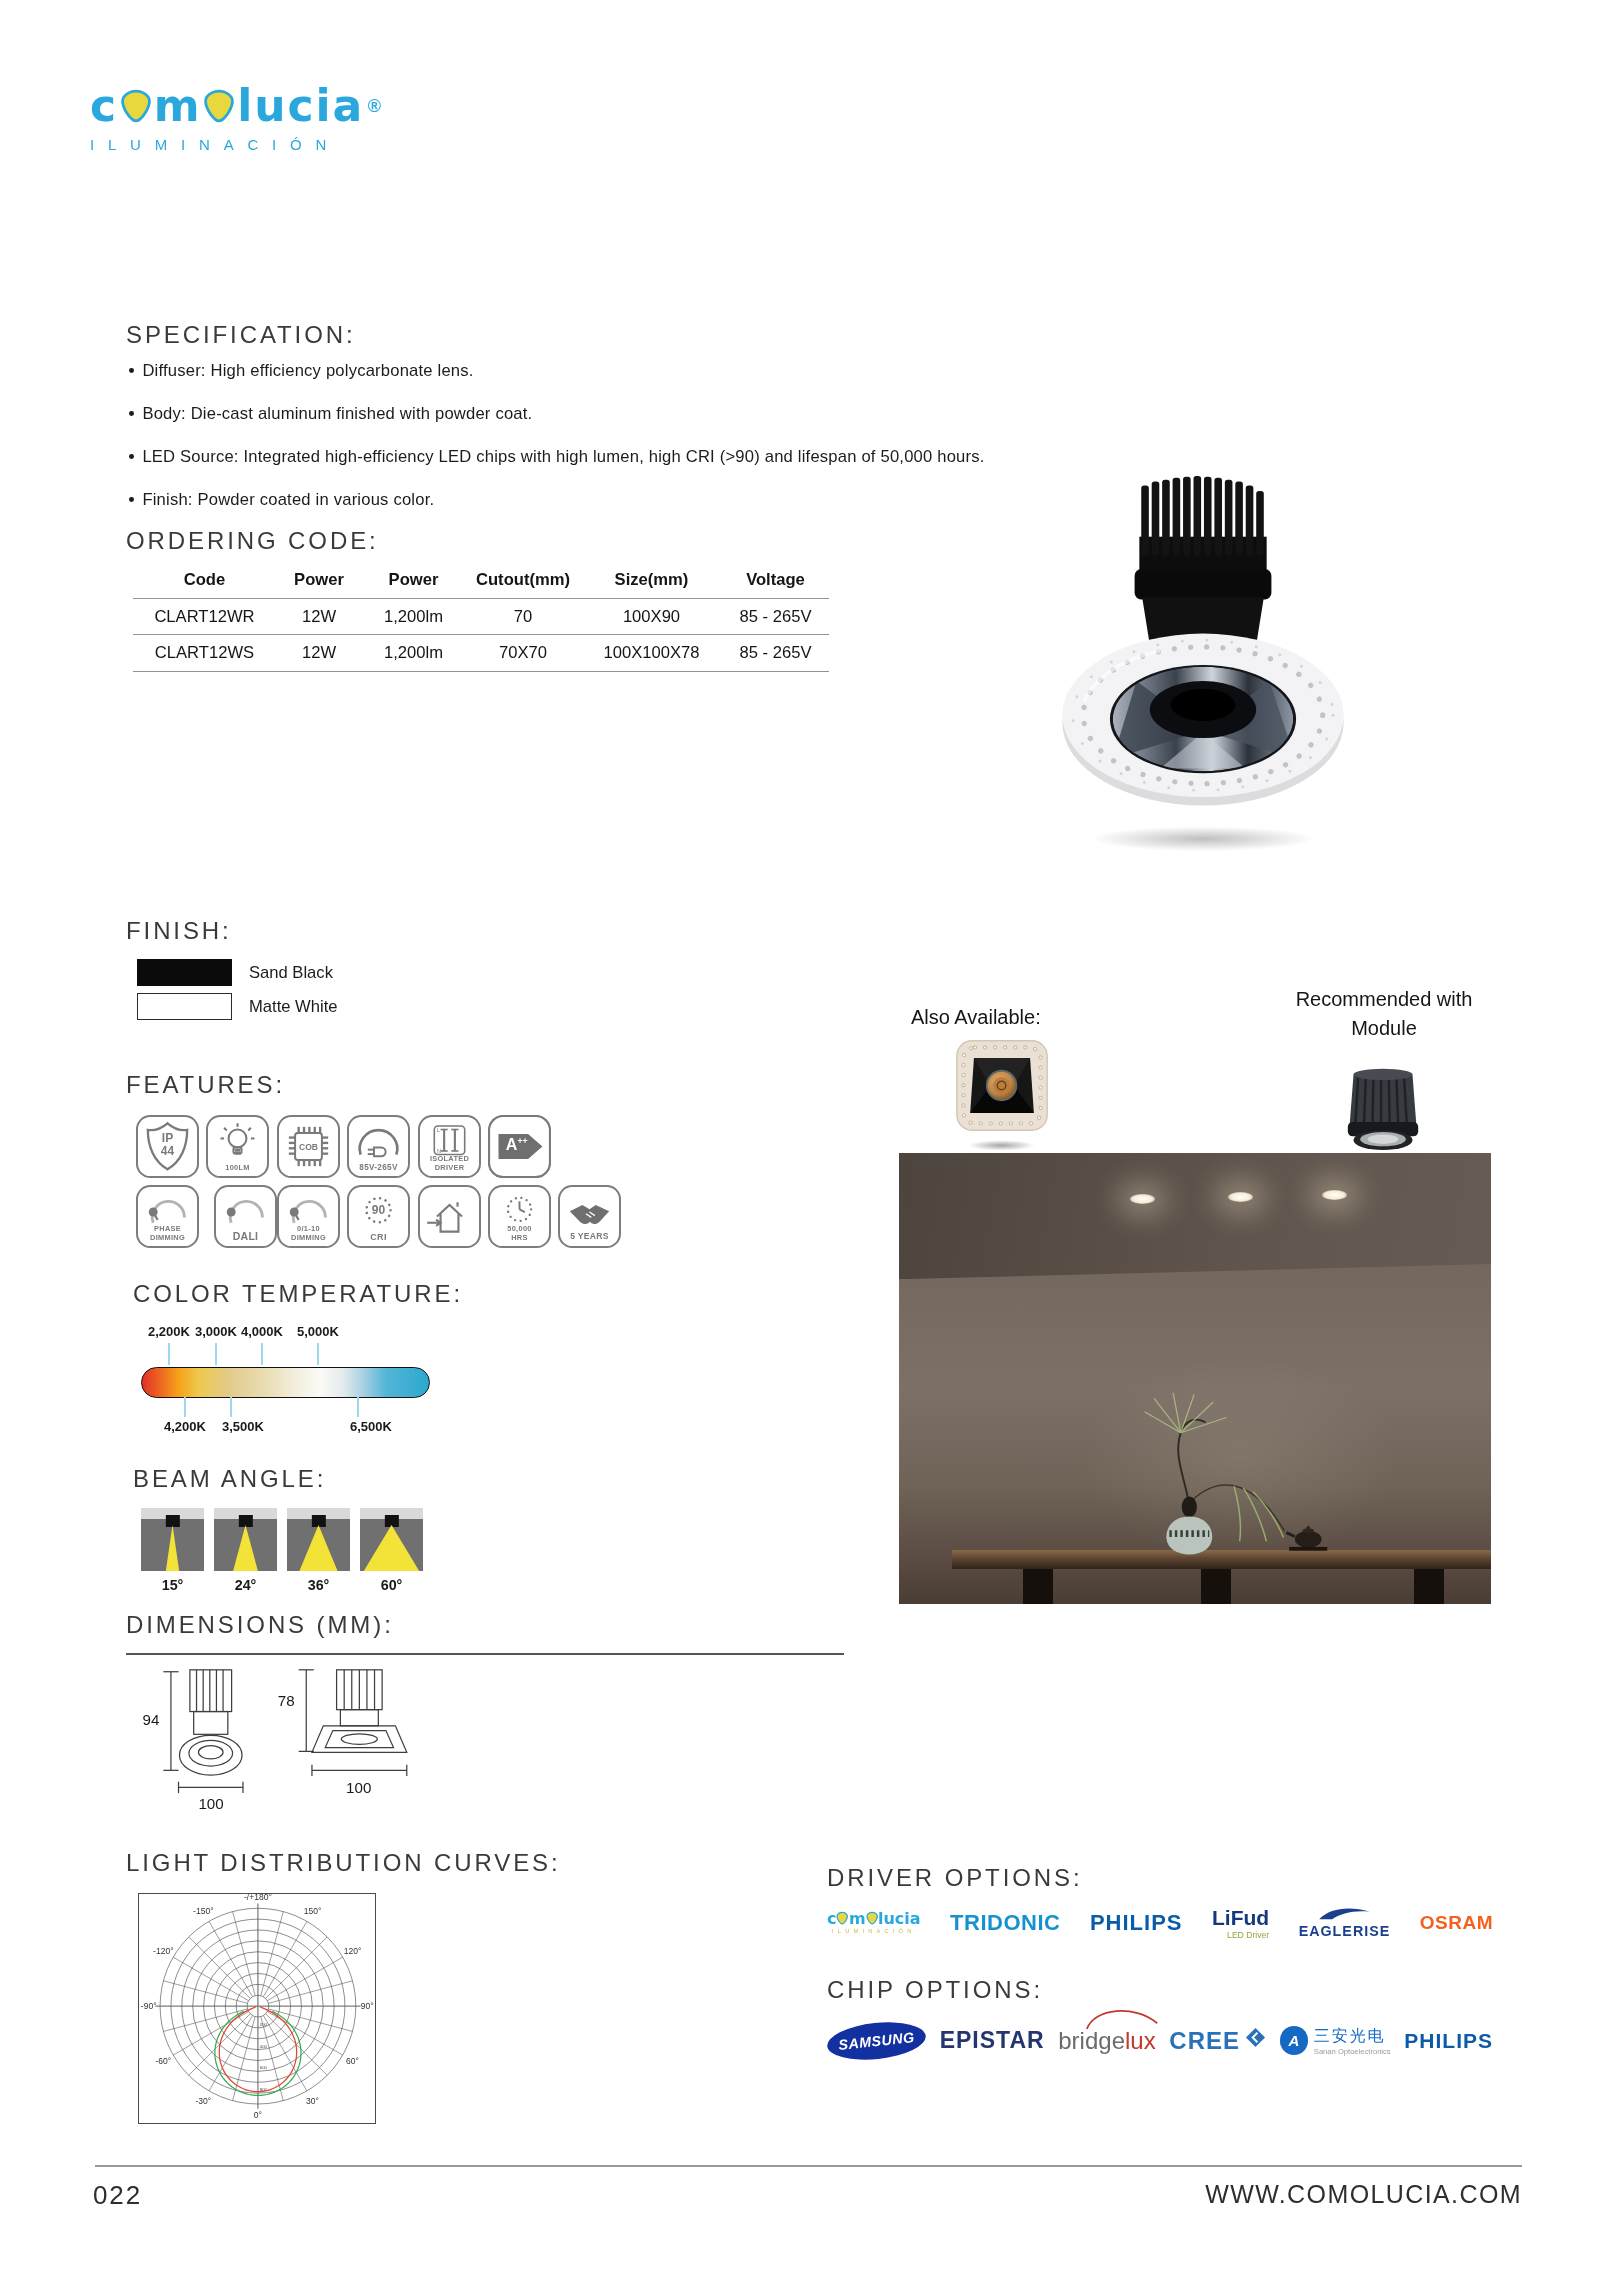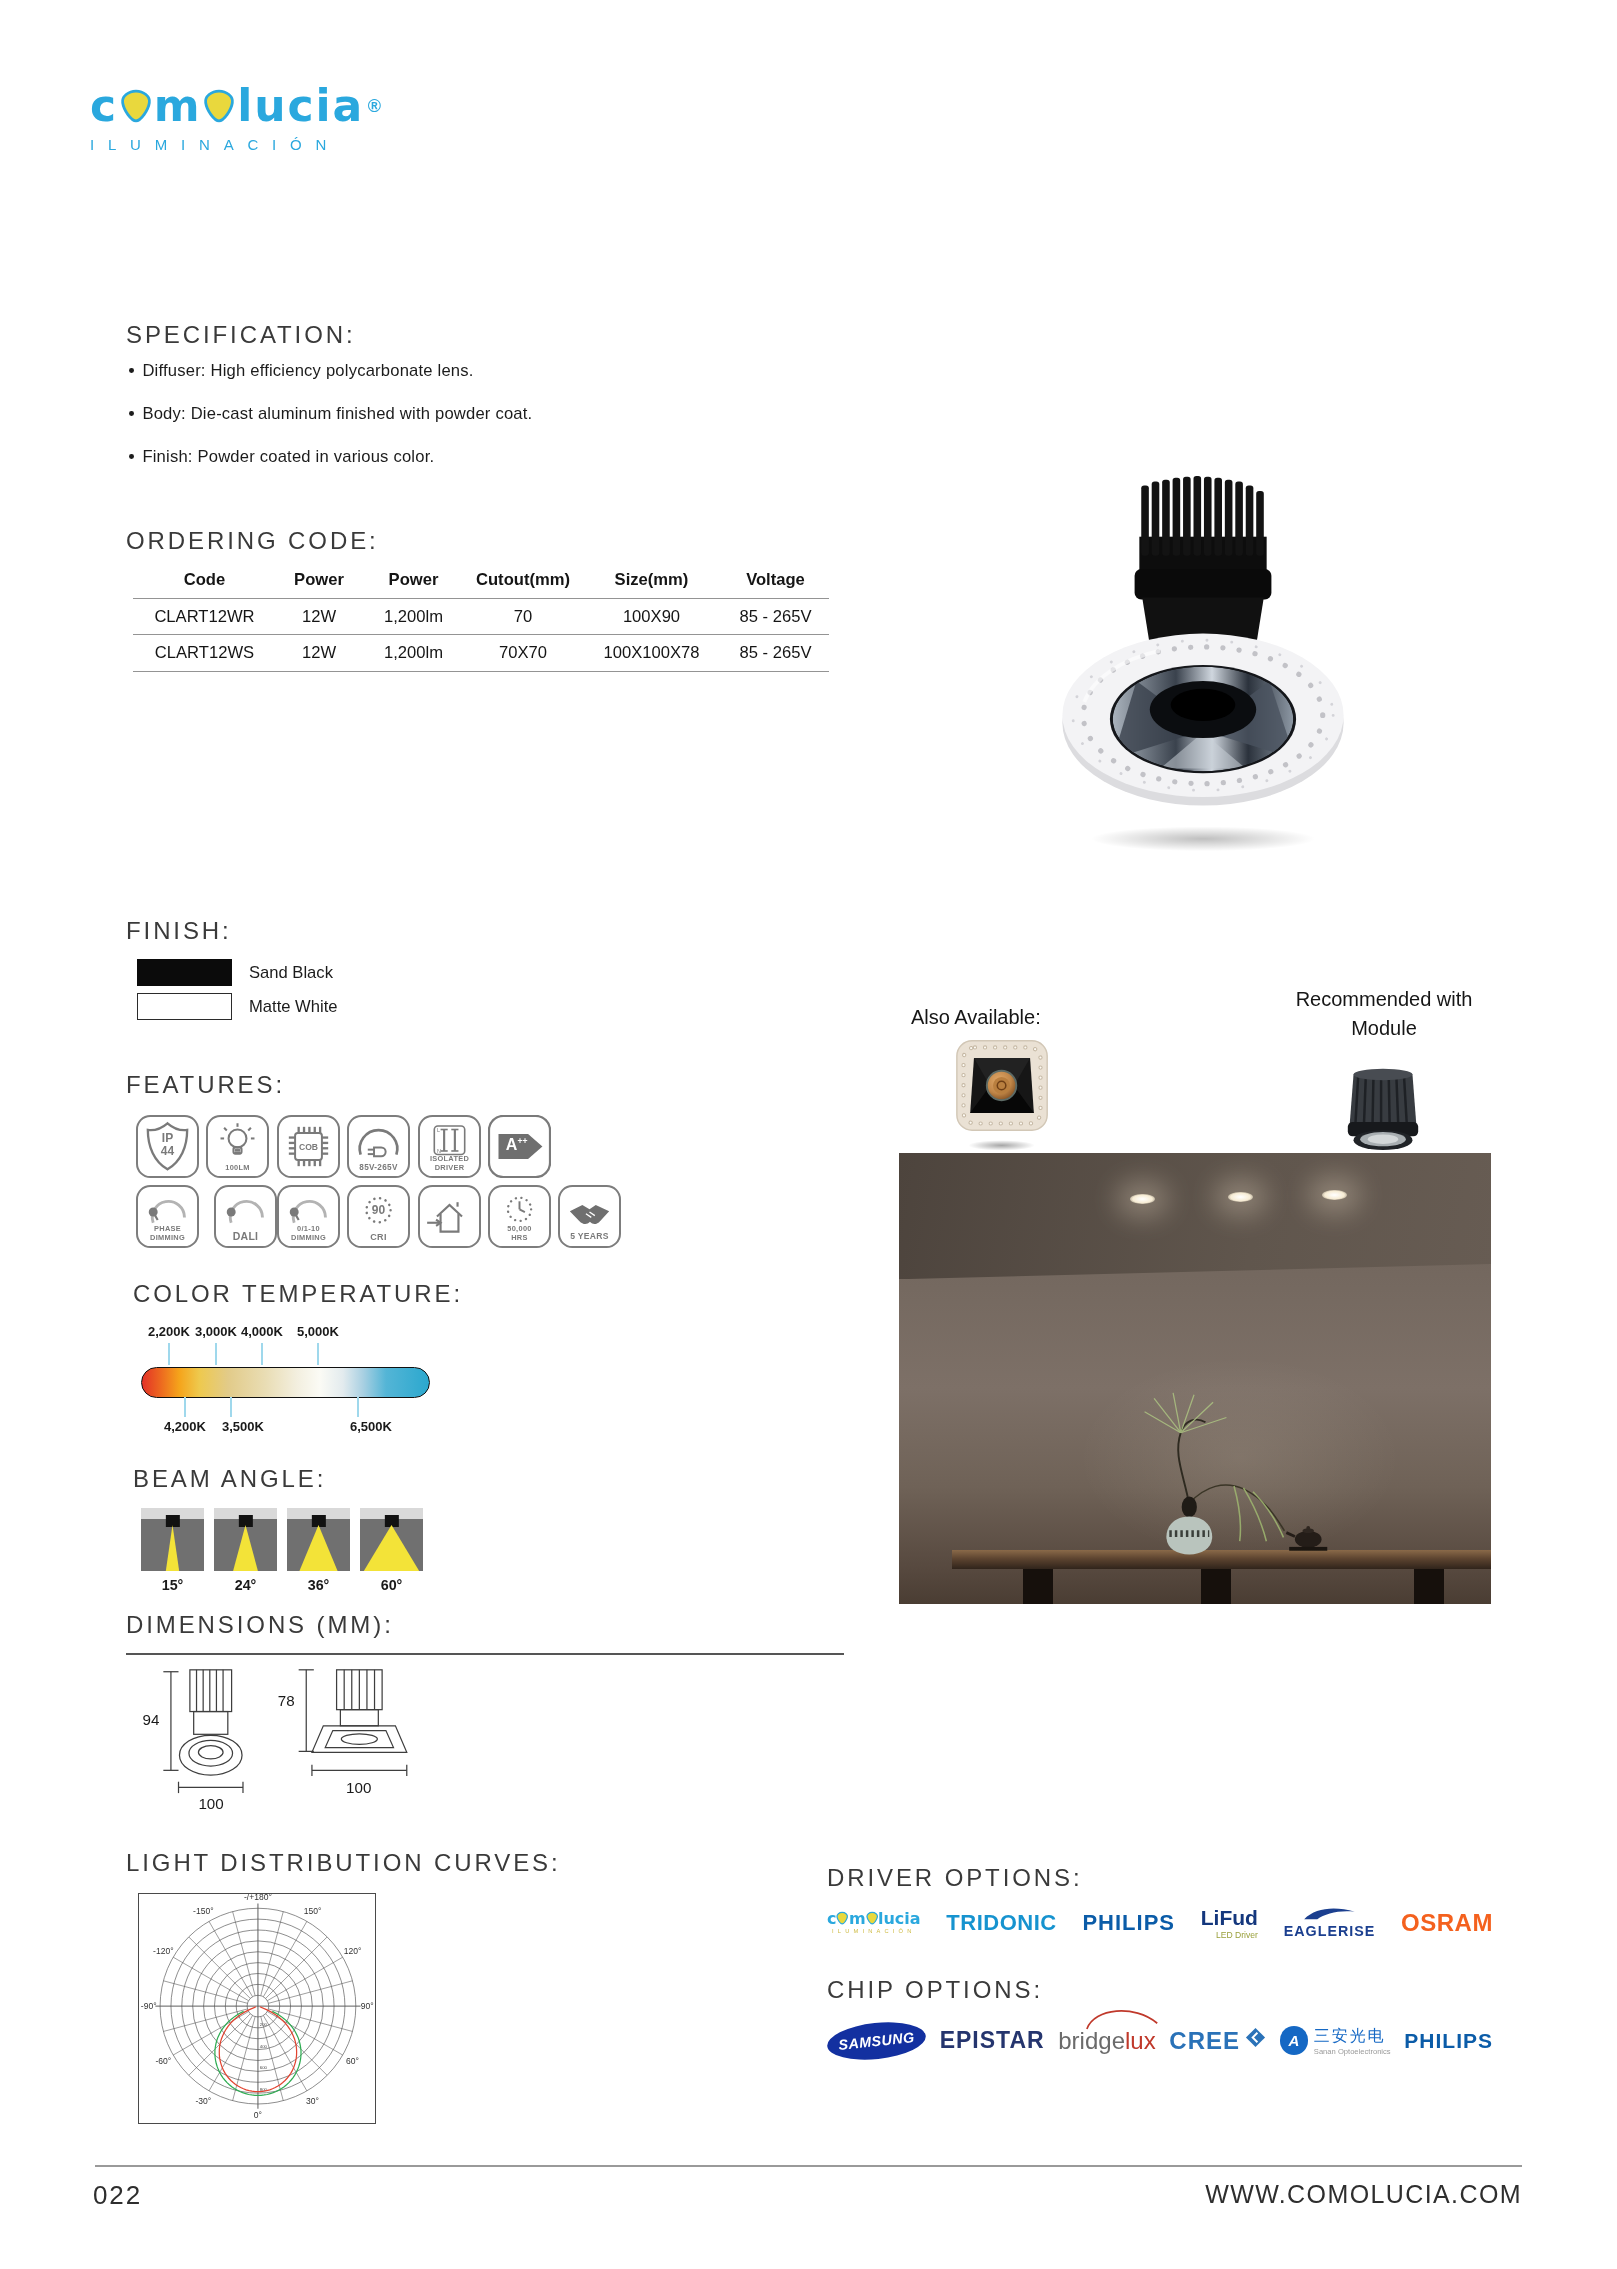--- a/index.html
+++ b/index.html
@@ -73,20 +73,21 @@
       <span class="logo-reg">®</span>
     </div>
     <div class="logo-sub">ILUMINACIÓN</div>
   </div>
 
 
   <div class="h-tech" style="left:126px;top:321px;">SPECIFICATION:</div>
   <div class="abs" style="left:129px;top:361px;width:1094px;">
     <div class="spec-item"><span class="dot"></span><span>Diffuser: High efficiency polycarbonate lens.</span></div>
     <div class="spec-item"><span class="dot"></span><span>Body: Die-cast aluminum finished with powder coat.</span></div>
+    <div class="spec-item"><span class="dot"></span><span>LED Source: Integrated high-efficiency LED chips with high lumen, high CRI (&gt;90) and lifespan of 50,000 hours.</span></div>
     <div class="spec-item"><span class="dot"></span><span>Finish: Powder coated in various color.</span></div>
   </div>
 
   <div class="h-tech" style="left:126px;top:527px;">ORDERING CODE:</div>
   <table class="order abs" style="left:133px;top:563px;">
     <colgroup>
         <col style="width:143px">
         <col style="width:86px">
         <col style="width:103px">
         <col style="width:116px">
@@ -590,21 +591,21 @@
     <div style="text-align:center;">
       <div style="font-size:21px;font-weight:800;color:#14377d;">LiFud</div>
       <div style="font-size:8.6px;color:#9aa03c;text-align:right;">LED Driver</div>
     </div>
     <div style="text-align:center;">
       <svg width="55" height="15" viewBox="0 0 58 16">
           <path d="M2,14 C14,2 34,0 56,6 C40,4 24,8 16,14 Z" fill="#1b3f8f"></path>
         </svg>
       <div style="font-size:14.3px;font-weight:bold;color:#1b3f8f;letter-spacing:1px;margin-top:-1.9px;">EAGLERISE</div>
     </div>
-    <span style="font-size:24px;font-weight:800;color:#f4611e;letter-spacing:0.5px;">OSRAM</span>
+    <span style="font-size:19px;font-weight:800;color:#f4611e;letter-spacing:0.5px;">OSRAM</span>
   </div>
 
   <div class="h-tech" style="left:827px;top:1976px;">CHIP OPTIONS:</div>
   <div class="brandrow" style="left:827px;top:2014px;width:666px;height:53px;">
     <div style="width:99px;height:36px;background:#1330a0;border-radius:50%;transform:rotate(-6deg);display:flex;align-items:center;justify-content:center;">
       <span style="color:#fff;font-weight:bold;font-style:italic;font-size:14.3px;letter-spacing:0.5px;transform:rotate(0deg);">SAMSUNG</span>
     </div>
     <span style="font-size:23px;font-weight:bold;color:#25356e;letter-spacing:1px;">EPISTAR</span>
     <div style="position:relative;">
       <svg width="76" height="25" viewBox="0 0 80 26" style="position:absolute;left:27px;top:-21px;">

